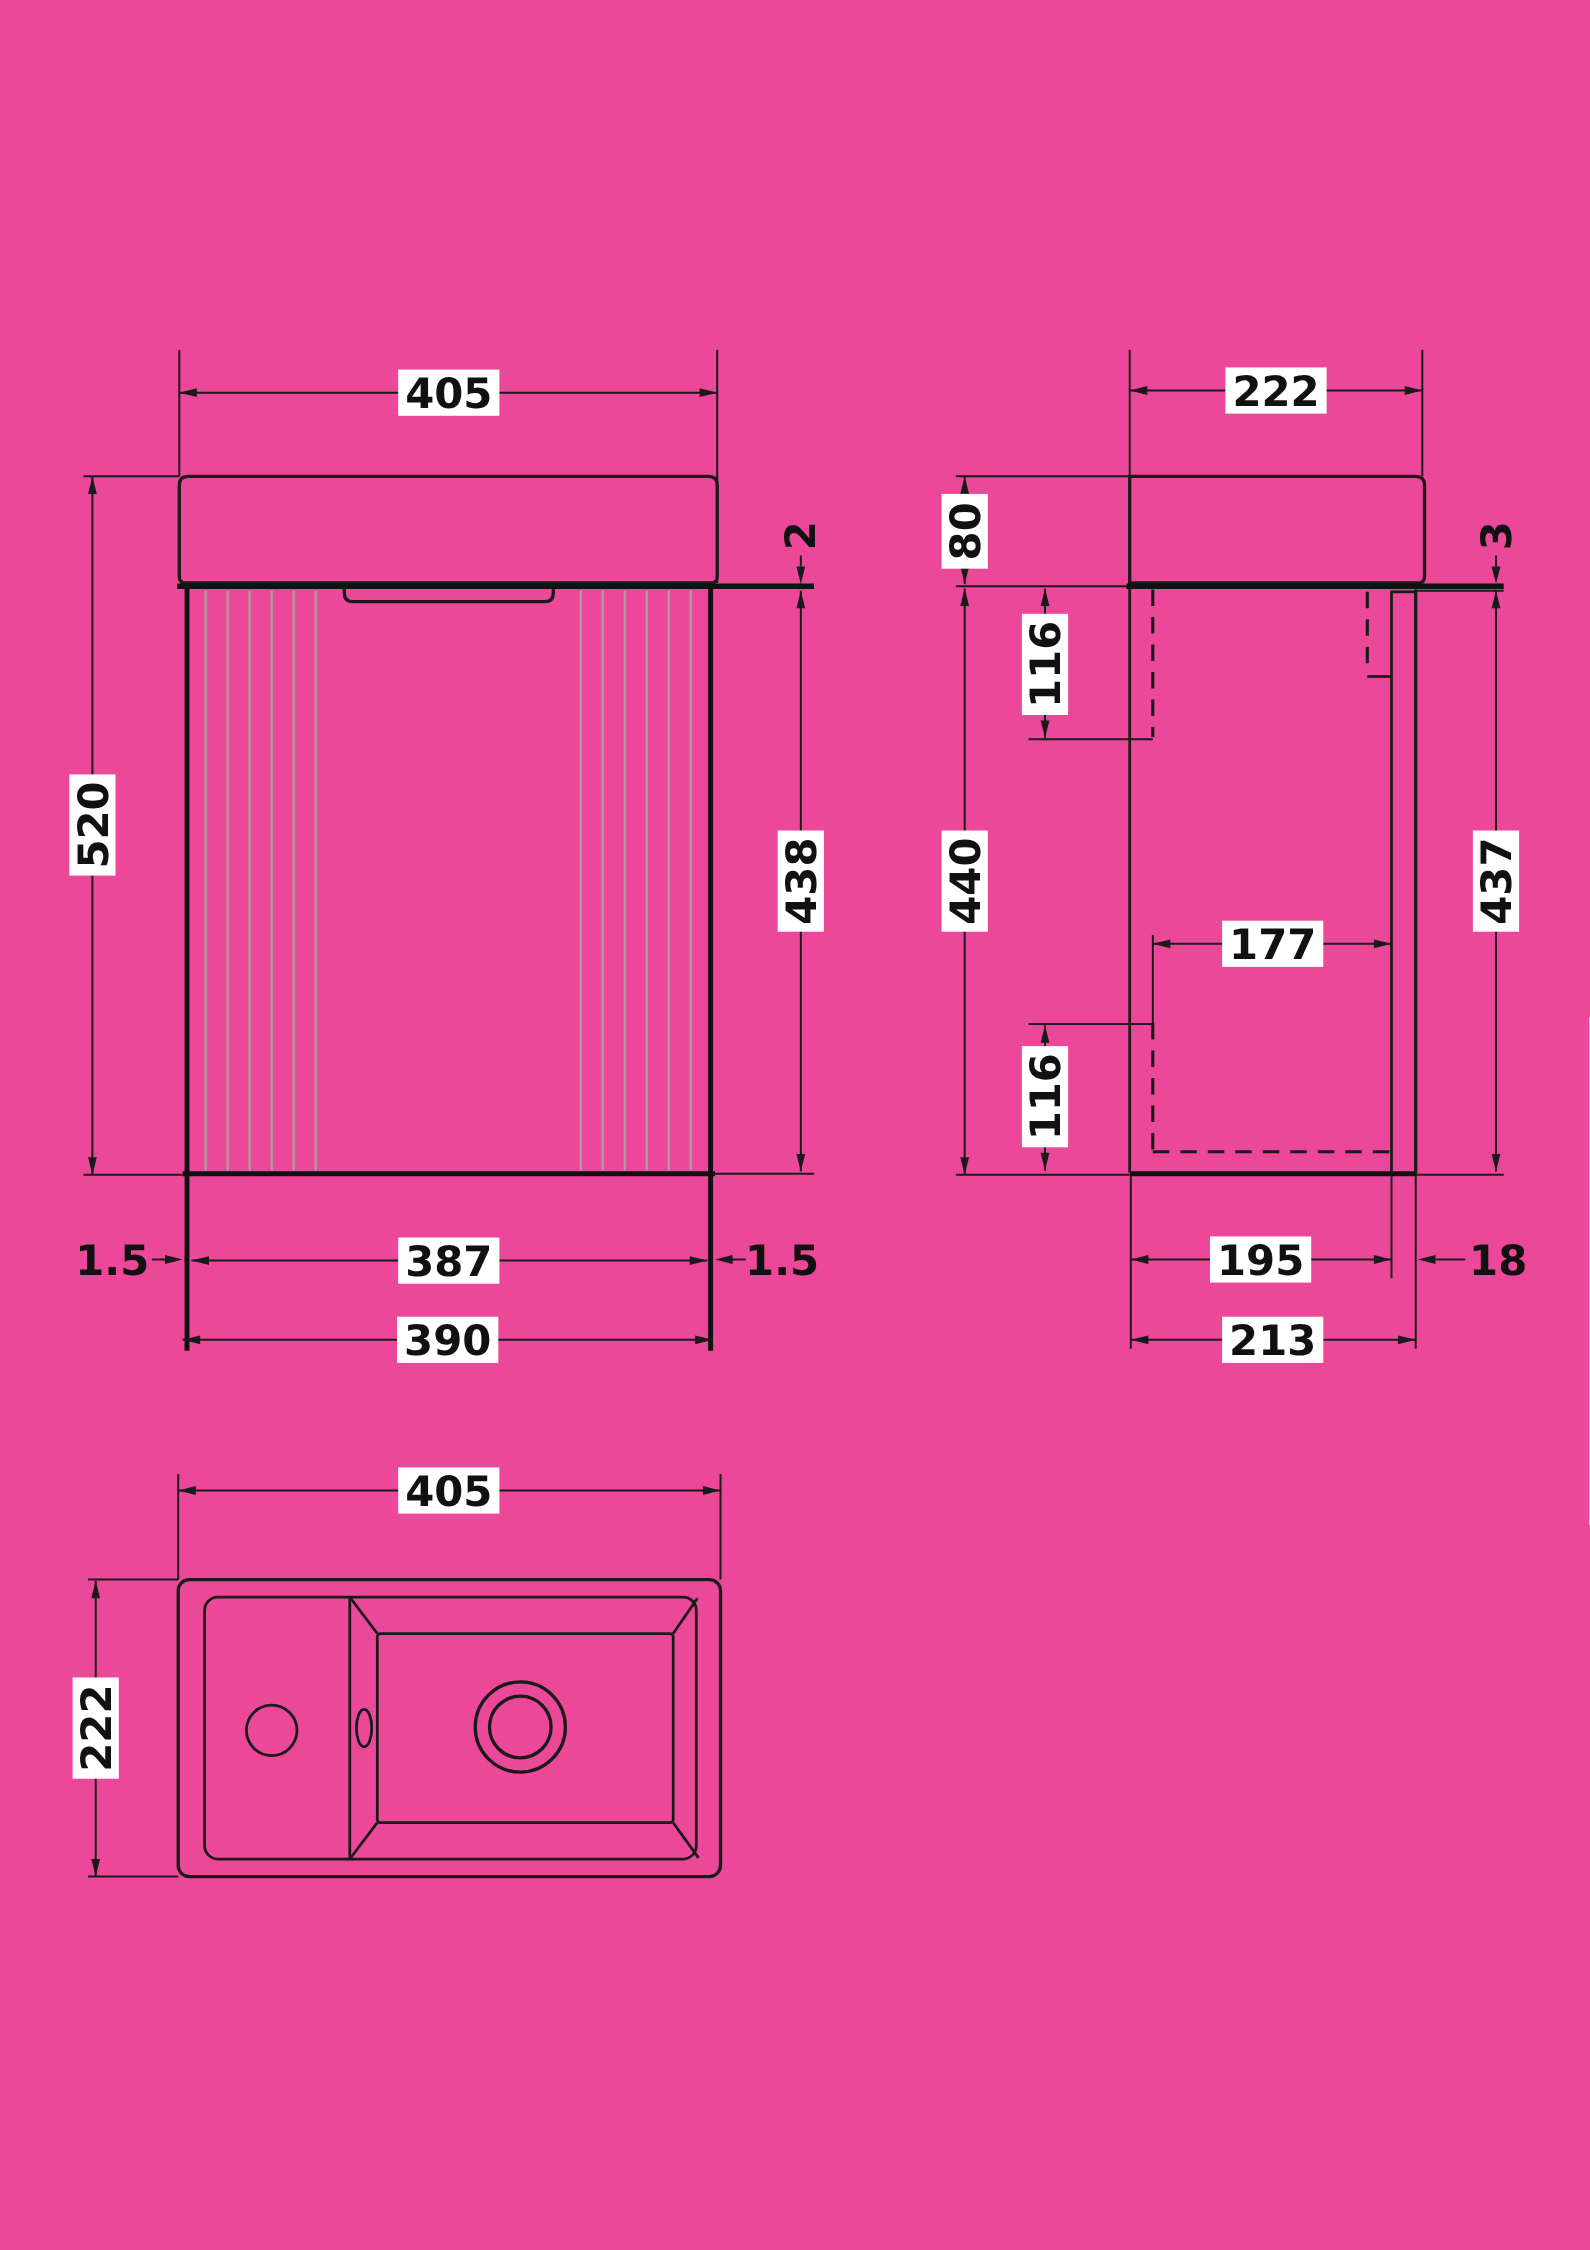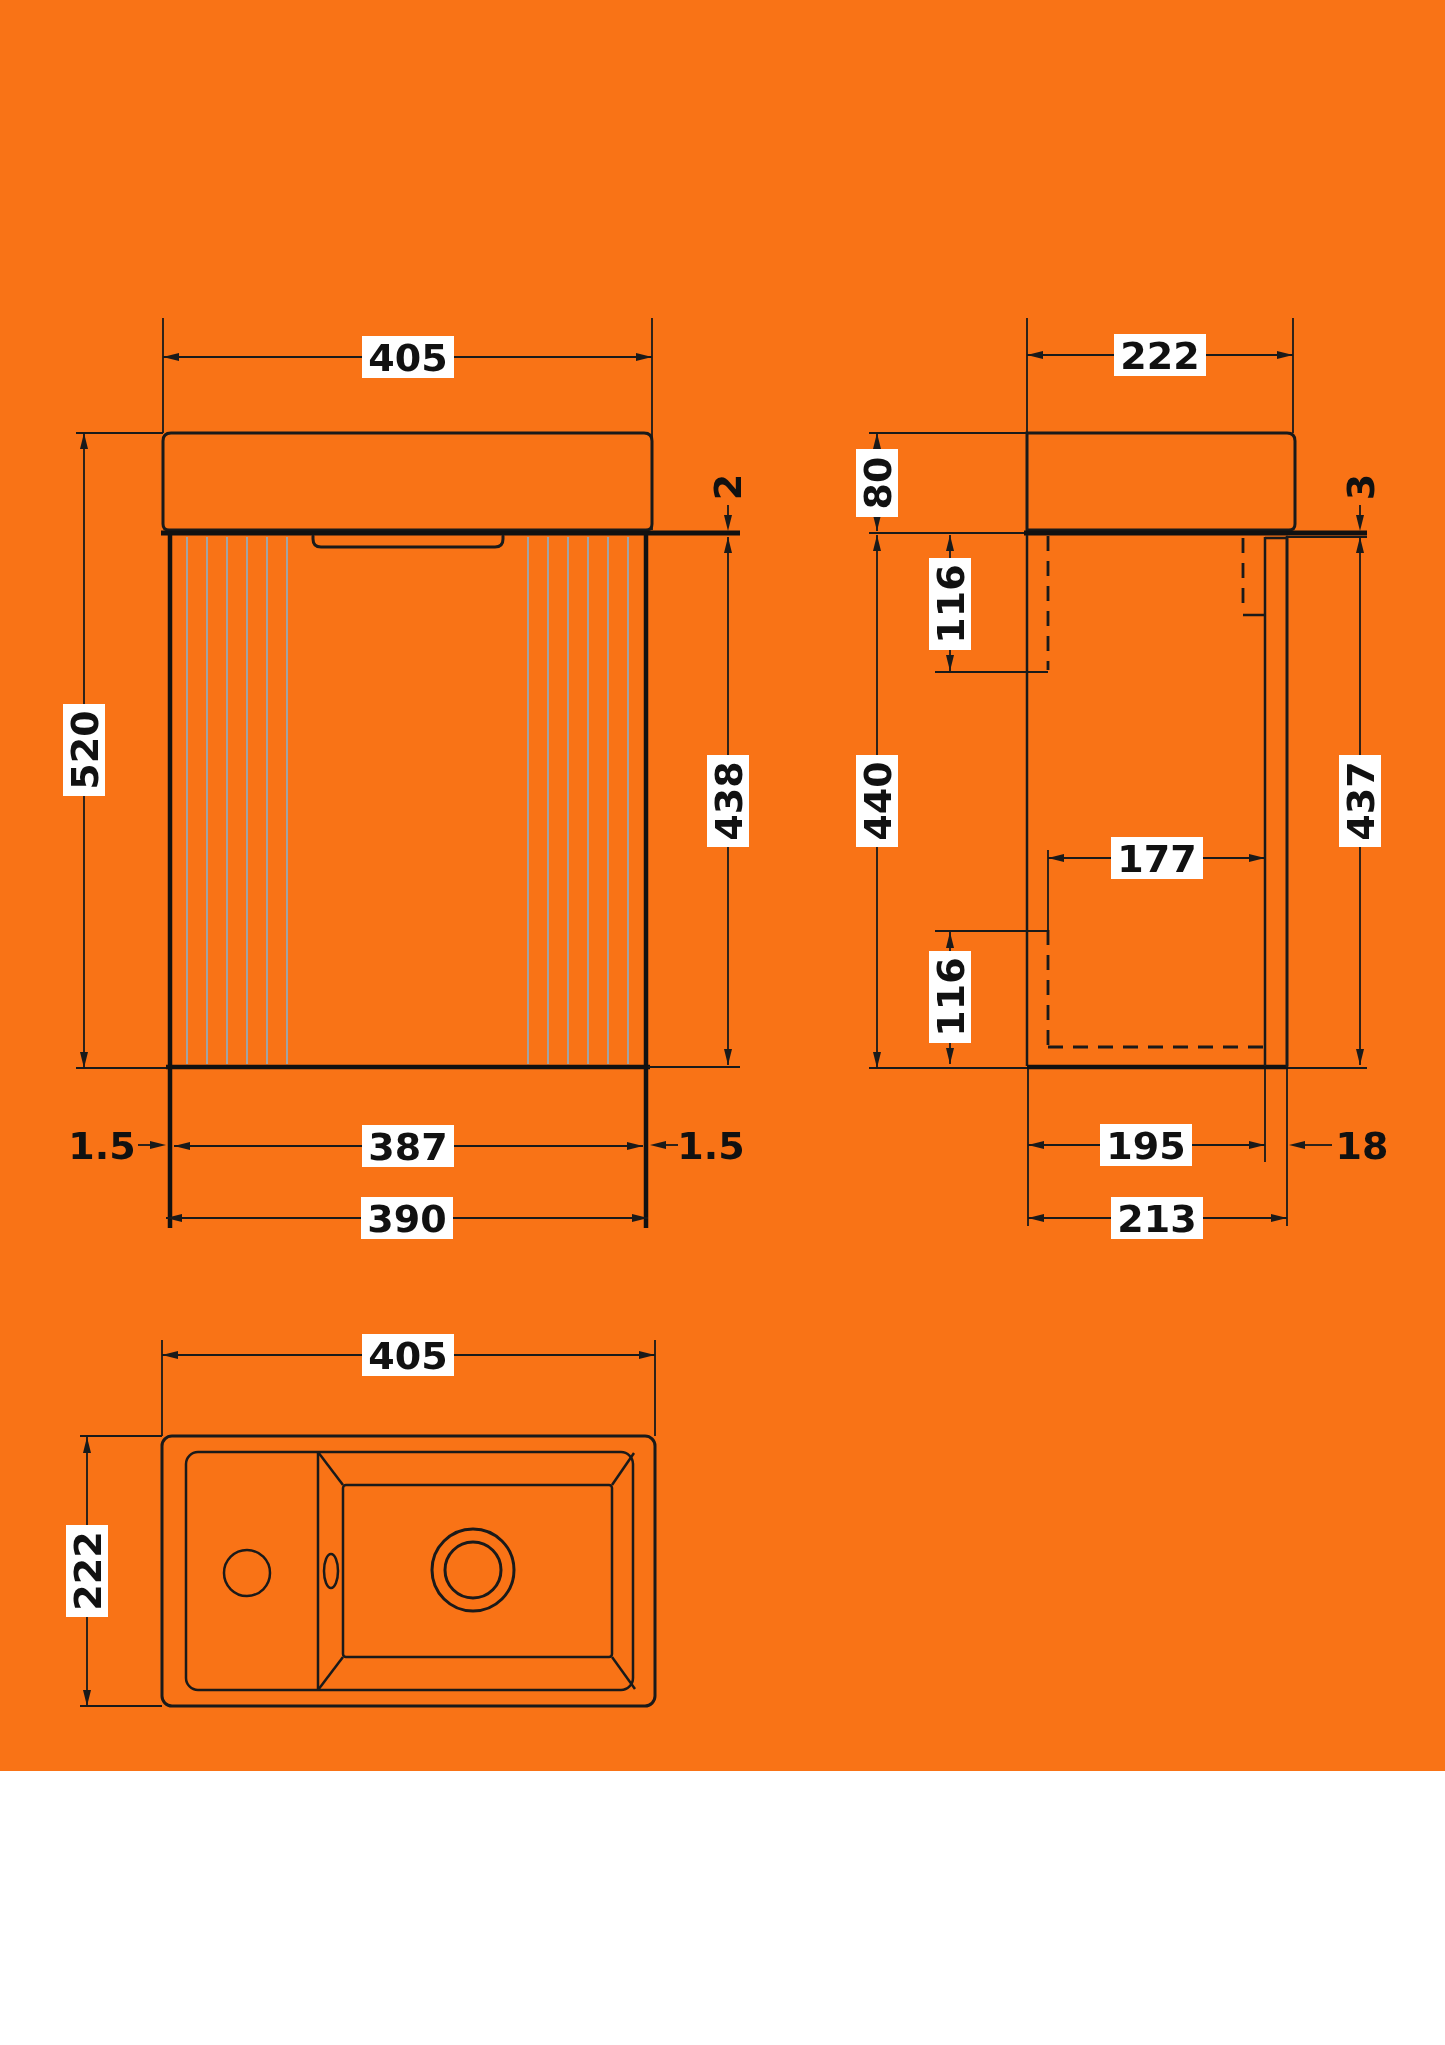--- a/index.html
+++ b/index.html
@@ -1,16 +1,16 @@
 <!DOCTYPE html>
 <html><head>
 <meta charset="utf-8">
 <style>
   html,body{margin:0;padding:0;background:#ffffff;}
-  .page{width:1445px;height:1771px;background:#f97316;position:relative;font-family:"DejaVu Sans",sans-serif;}
+  .page{width:1445px;height:2045px;background:#ec4899;position:relative;font-family:"DejaVu Sans",sans-serif;}
   svg{display:block;}
   .obj{stroke:#1a1a1a;stroke-width:3;fill:none;stroke-linecap:round;}
   .obj-thin{stroke:#1a1a1a;stroke-width:2.5;fill:none;}
   .thick{stroke:#111;stroke-width:5;fill:none;stroke-linecap:butt;}
   .thick2{stroke:#111;stroke-width:4.5;fill:none;stroke-linecap:butt;}
   .dim{stroke:#1a1a1a;stroke-width:1.8;fill:none;}
   .ext{stroke:#1a1a1a;stroke-width:1.8;fill:none;}
   .dash{stroke:#1a1a1a;stroke-width:2.8;fill:none;stroke-dasharray:15 10;}
   .flute{stroke:#a3a3a3;stroke-width:2;fill:none;}
   .arr{fill:#1a1a1a;stroke:none;}

